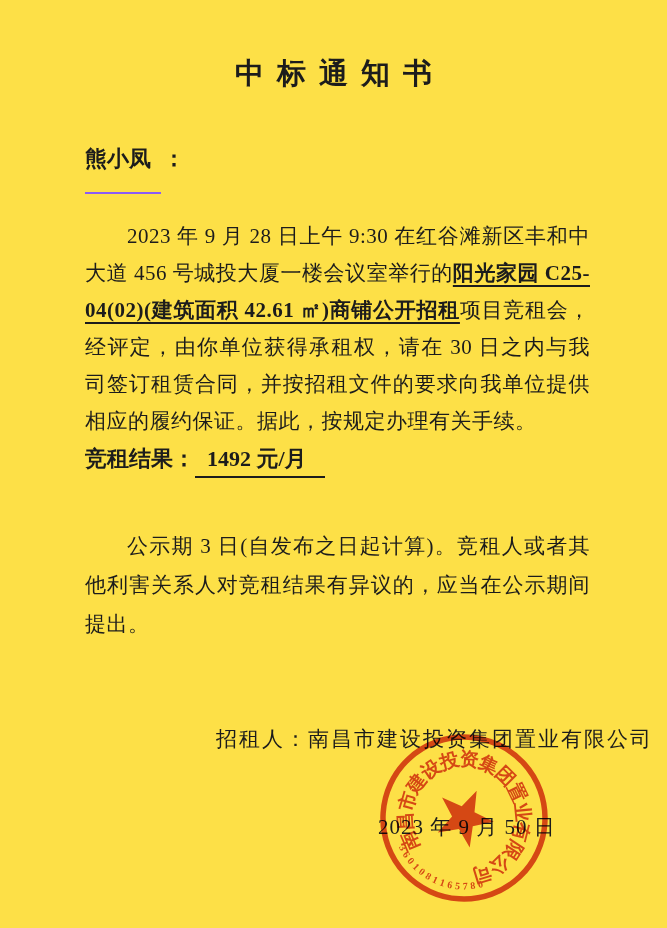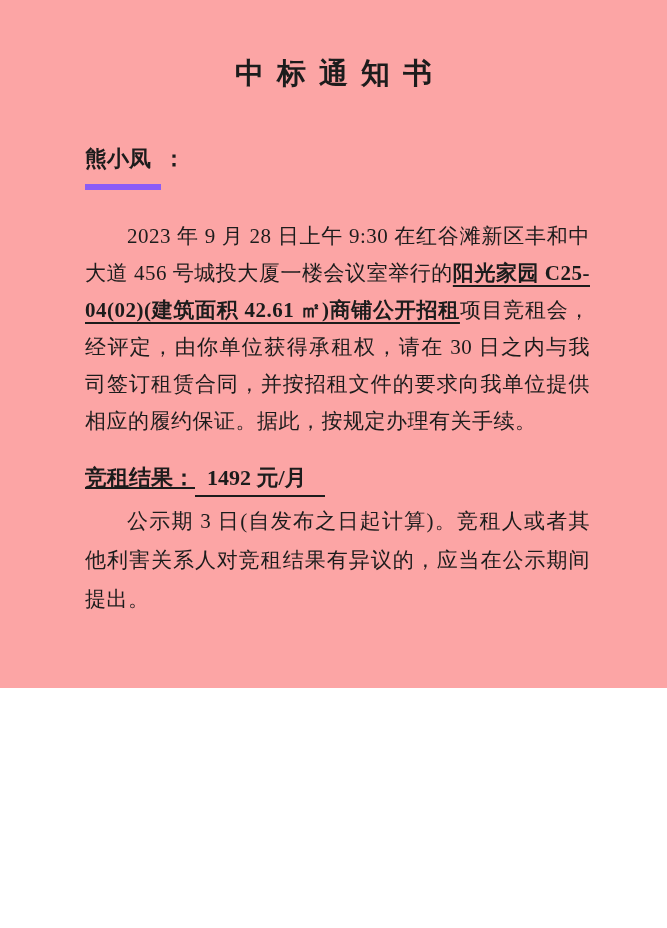--- a/index.html
+++ b/index.html
@@ -1,63 +1,62 @@
 <!DOCTYPE html>
 <html><head>
 <meta charset="utf-8">
 <style>
   html,body{margin:0;padding:0;background:#ffffff;}
   .page{
     position:relative;
-    width:667px;height:688px;
-    background:#fca5a5;
+    width:667px;height:928px;
+    background:#fde047;
     overflow:hidden;
     font-family:"Liberation Serif","DejaVu Serif",serif;
     color:#1c1c1c;
   }
   .title{
     position:absolute;top:54px;left:0;width:667px;
     text-align:center;font-size:29px;font-weight:bold;
     letter-spacing:13px;text-indent:13px;
   }
   .recipient{
     position:absolute;top:144px;left:85px;
     font-size:22px;font-weight:bold;
   }
   .recipient .name{
-    border-bottom:6px solid #8b5cf6;
-    padding-right:10px;padding-bottom:10px;
+    border-bottom:2px solid #8b5cf6;
+    padding-right:10px;padding-bottom:18px;
     display:inline-block;
   }
   .recipient .colon{margin-left:2px;}
   .para1{
     position:absolute;top:182px;left:85px;width:505px;
     font-size:21px;line-height:37px;
     text-align:justify;text-indent:2em;letter-spacing:0.5px;margin-top:36px;
   }
   .emph{
     font-weight:bold;
     text-decoration:underline;
     text-decoration-thickness:2px;
     text-underline-offset:5px;
   }
   .result{
-    position:absolute;top:463px;left:85px;
+    position:absolute;top:444px;left:85px;
     font-size:22px;
-    text-decoration:underline;
   }
   .result .label{font-weight:bold;}
   .result .value{
     font-weight:bold;
     border-bottom:2px solid #1c1c1c;
     padding:0 18px 2px 12px;
     display:inline-block;
   }
   .notice{
-    position:absolute;top:502px;left:85px;width:505px;
+    position:absolute;top:527px;left:85px;width:505px;
     font-size:21px;line-height:39px;
     text-align:justify;letter-spacing:0.5px;
   }
   .notice .line{text-indent:2em;}
   .lessor{
     position:absolute;top:725px;left:216px;
     font-size:21px;letter-spacing:2px;
   }
   .dateline{
     position:absolute;top:813px;left:378px;

